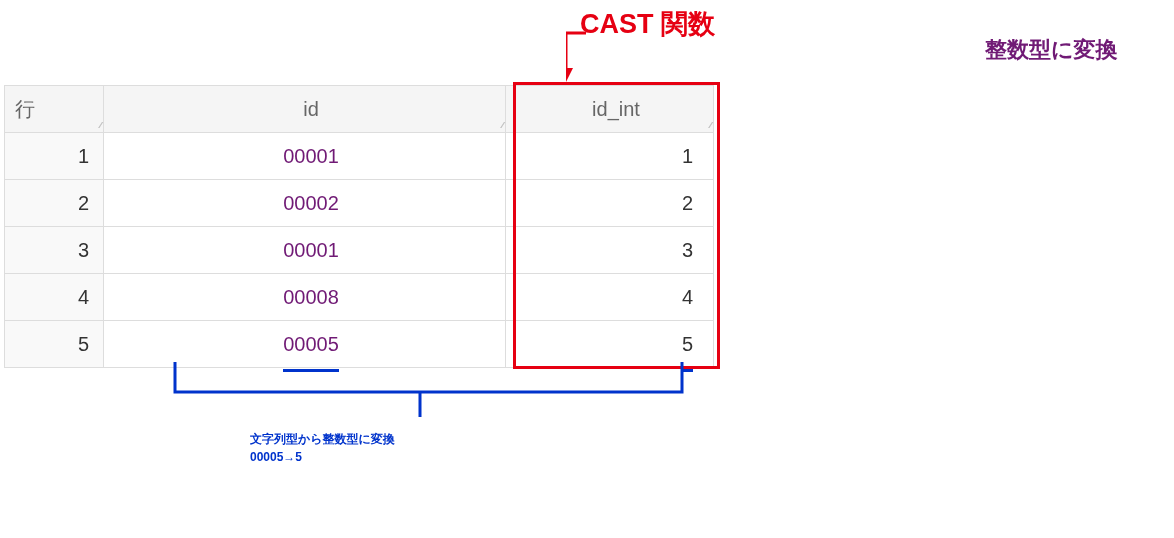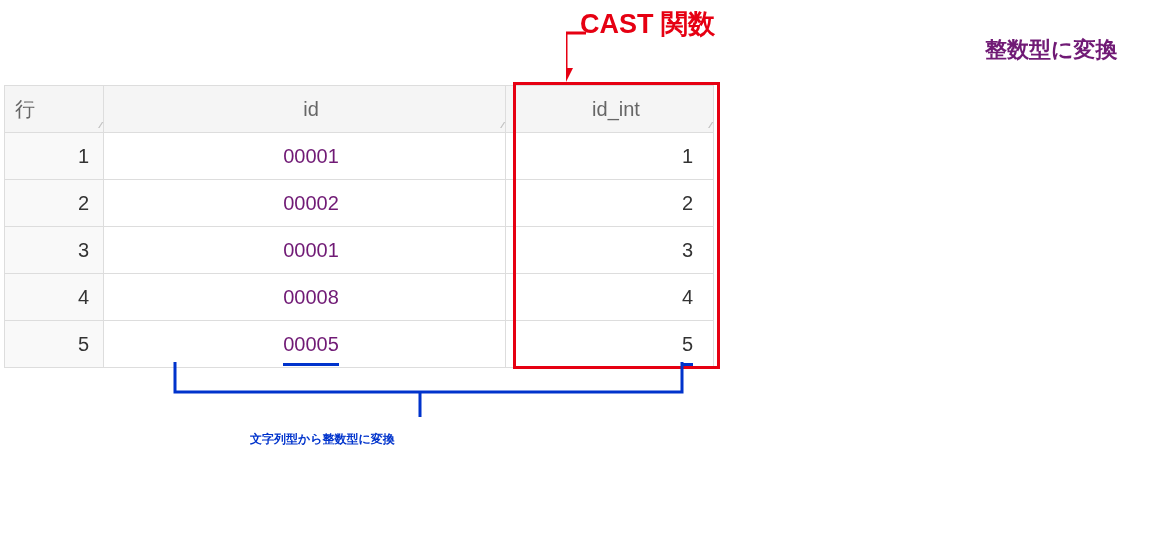--- a/index.html
+++ b/index.html
@@ -76,21 +76,21 @@
       position: absolute;
       bottom: 2px;
       right: 2px;
       font-size: 9px;
       color: #bbb;
       line-height: 1;
       letter-spacing: -1px;
     }
     .underline-blue {
       border-bottom: 3px solid #0033cc;
-      padding-bottom: 8px;
+      padding-bottom: 14px;
     }
     
     .red-box {
       position: absolute;
       top: 82px;
       left: 513px;
       width: 201px;
       height: 281px;
       border: 3px solid #e60012;
       pointer-events: none;
@@ -173,13 +173,14 @@
   <path d="M 20 3 L 0 3 L 0 45" stroke="#e60012" stroke-width="3" fill="none"></path>
   <path d="M -7 38 L 0 52 L 7 38 Z" fill="#e60012"></path>
 </svg>
 
 <svg class="bracket" viewBox="0 0 532 60">
   <path d="M 20 0 L 20 30 L 265 30 L 265 55 M 265 30 L 527 30 L 527 0" stroke="#0033cc" stroke-width="3" fill="none"></path>
 </svg>
 
 <div class="bottom-label">
   <div>文字列型から整数型に変換</div>
+  <div>00005→5</div>
 </div>
 
 </body></html>

